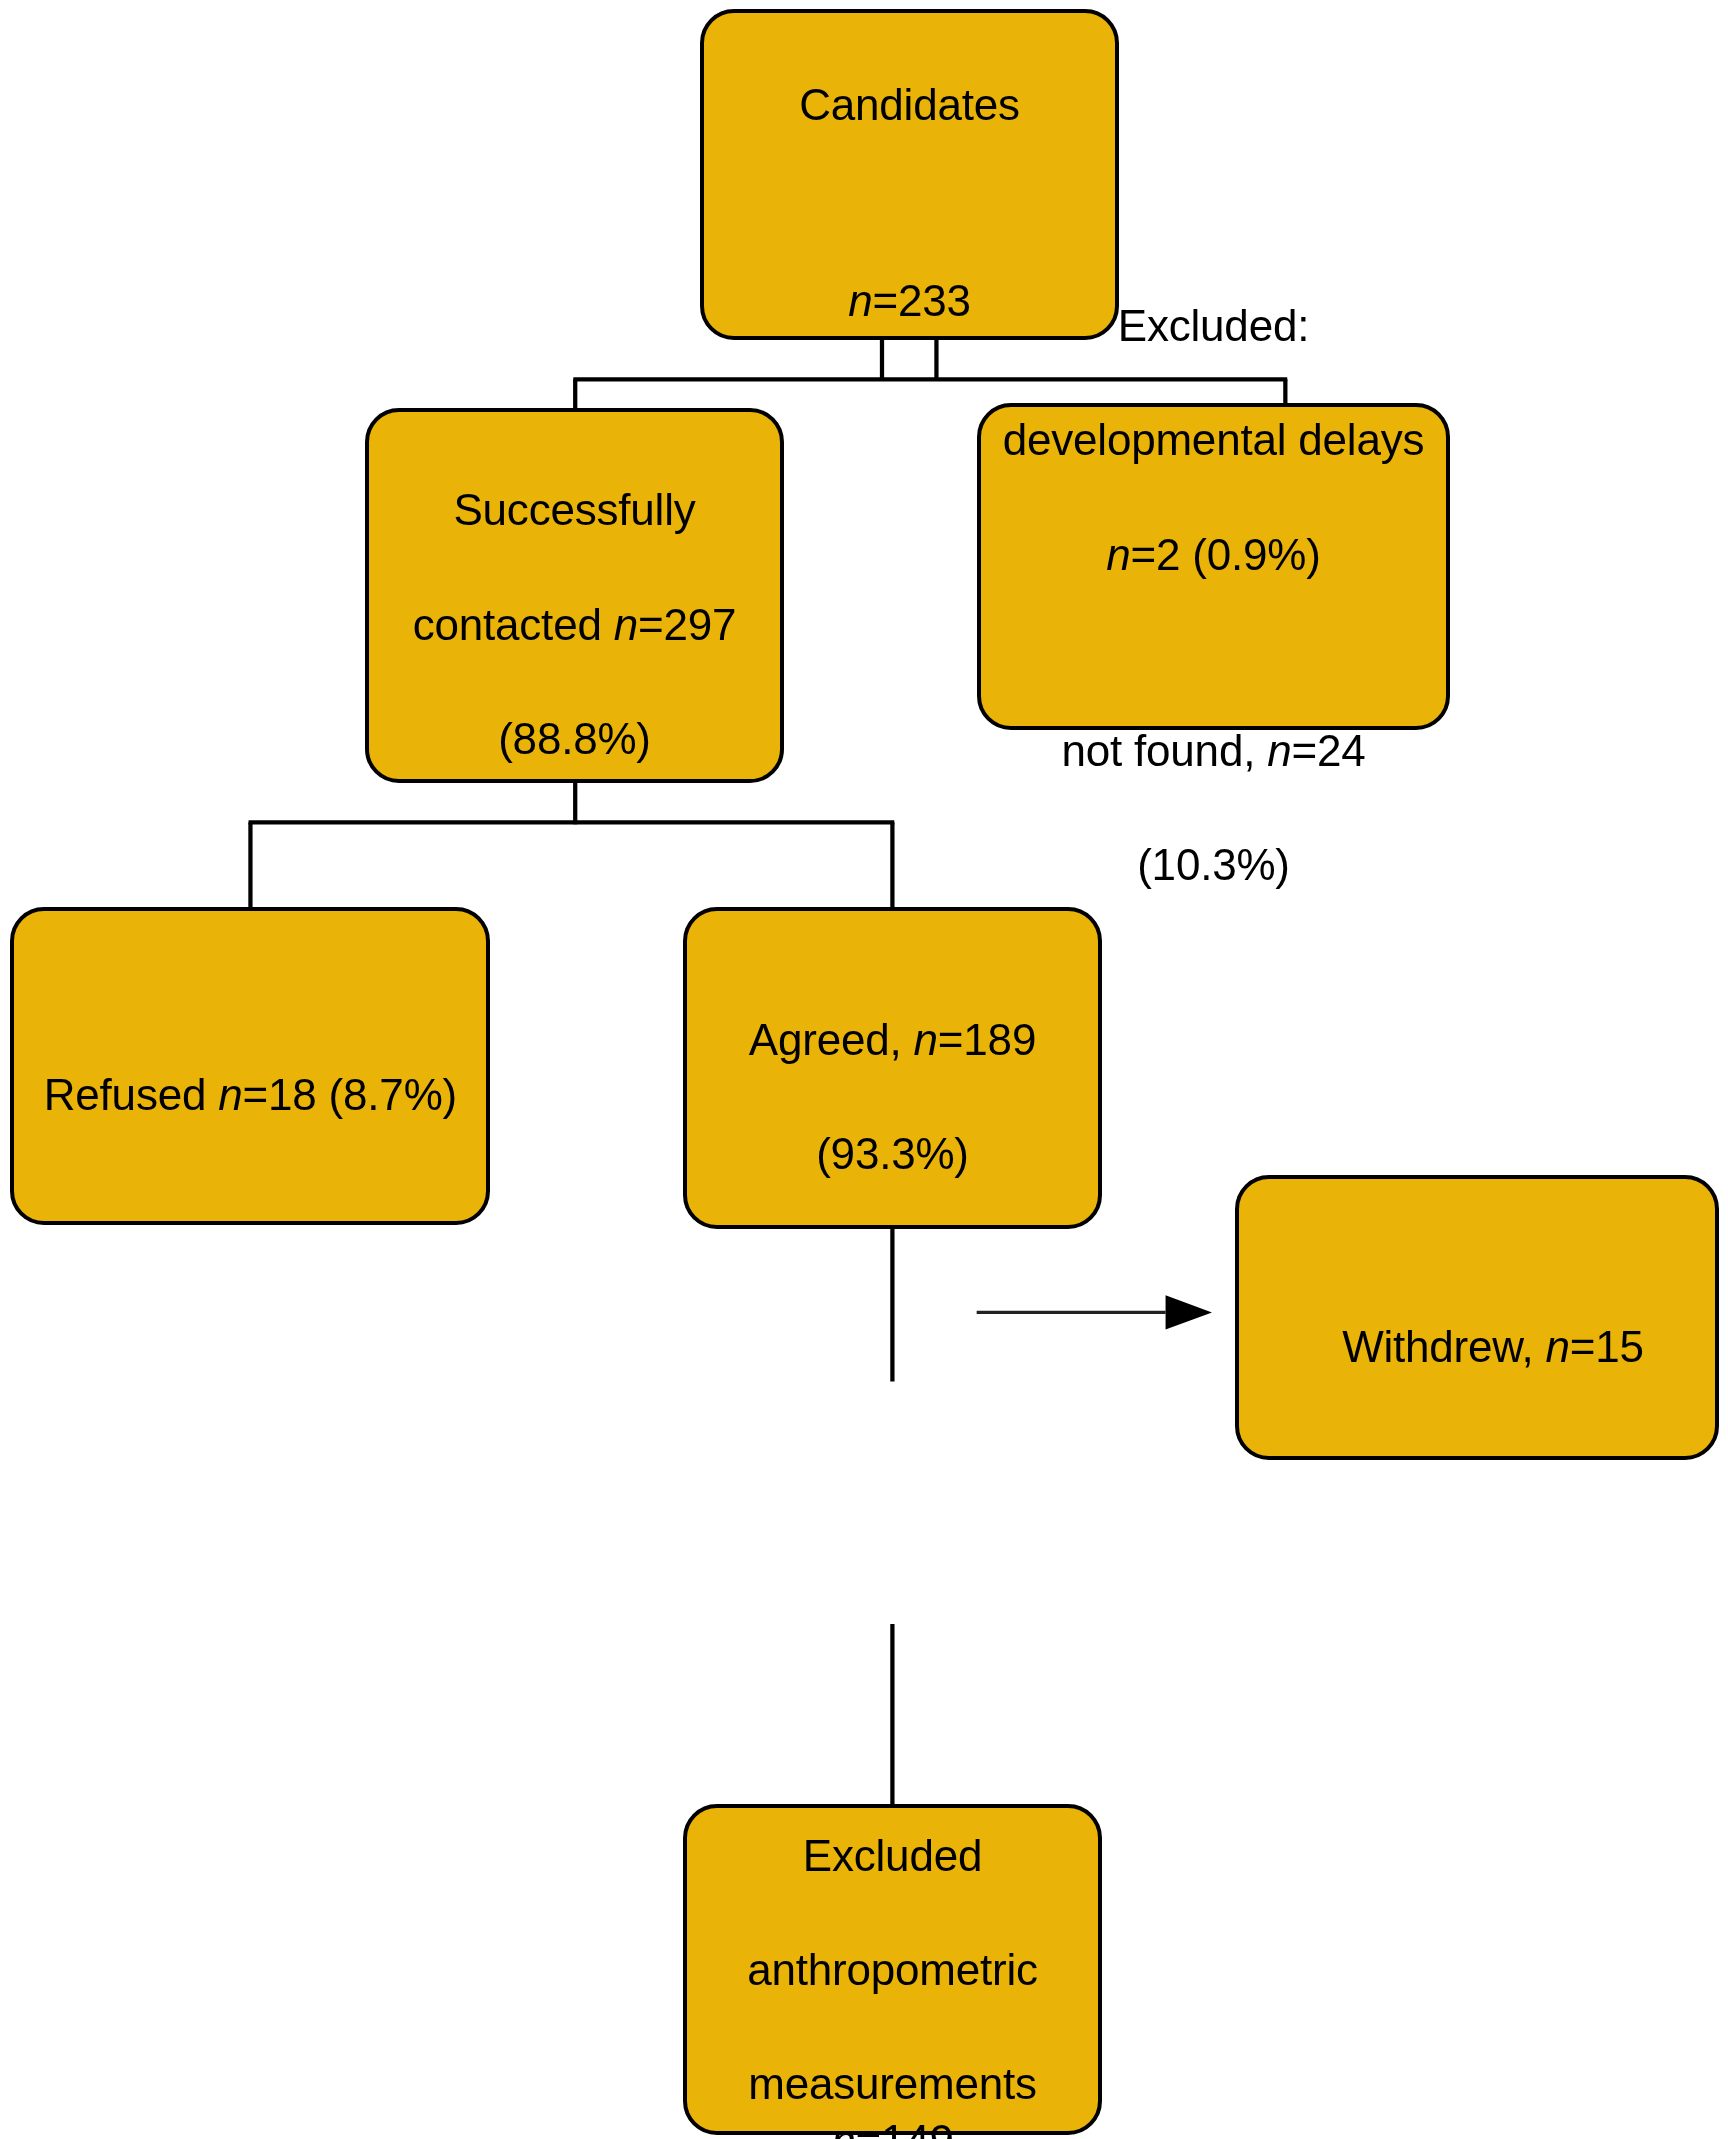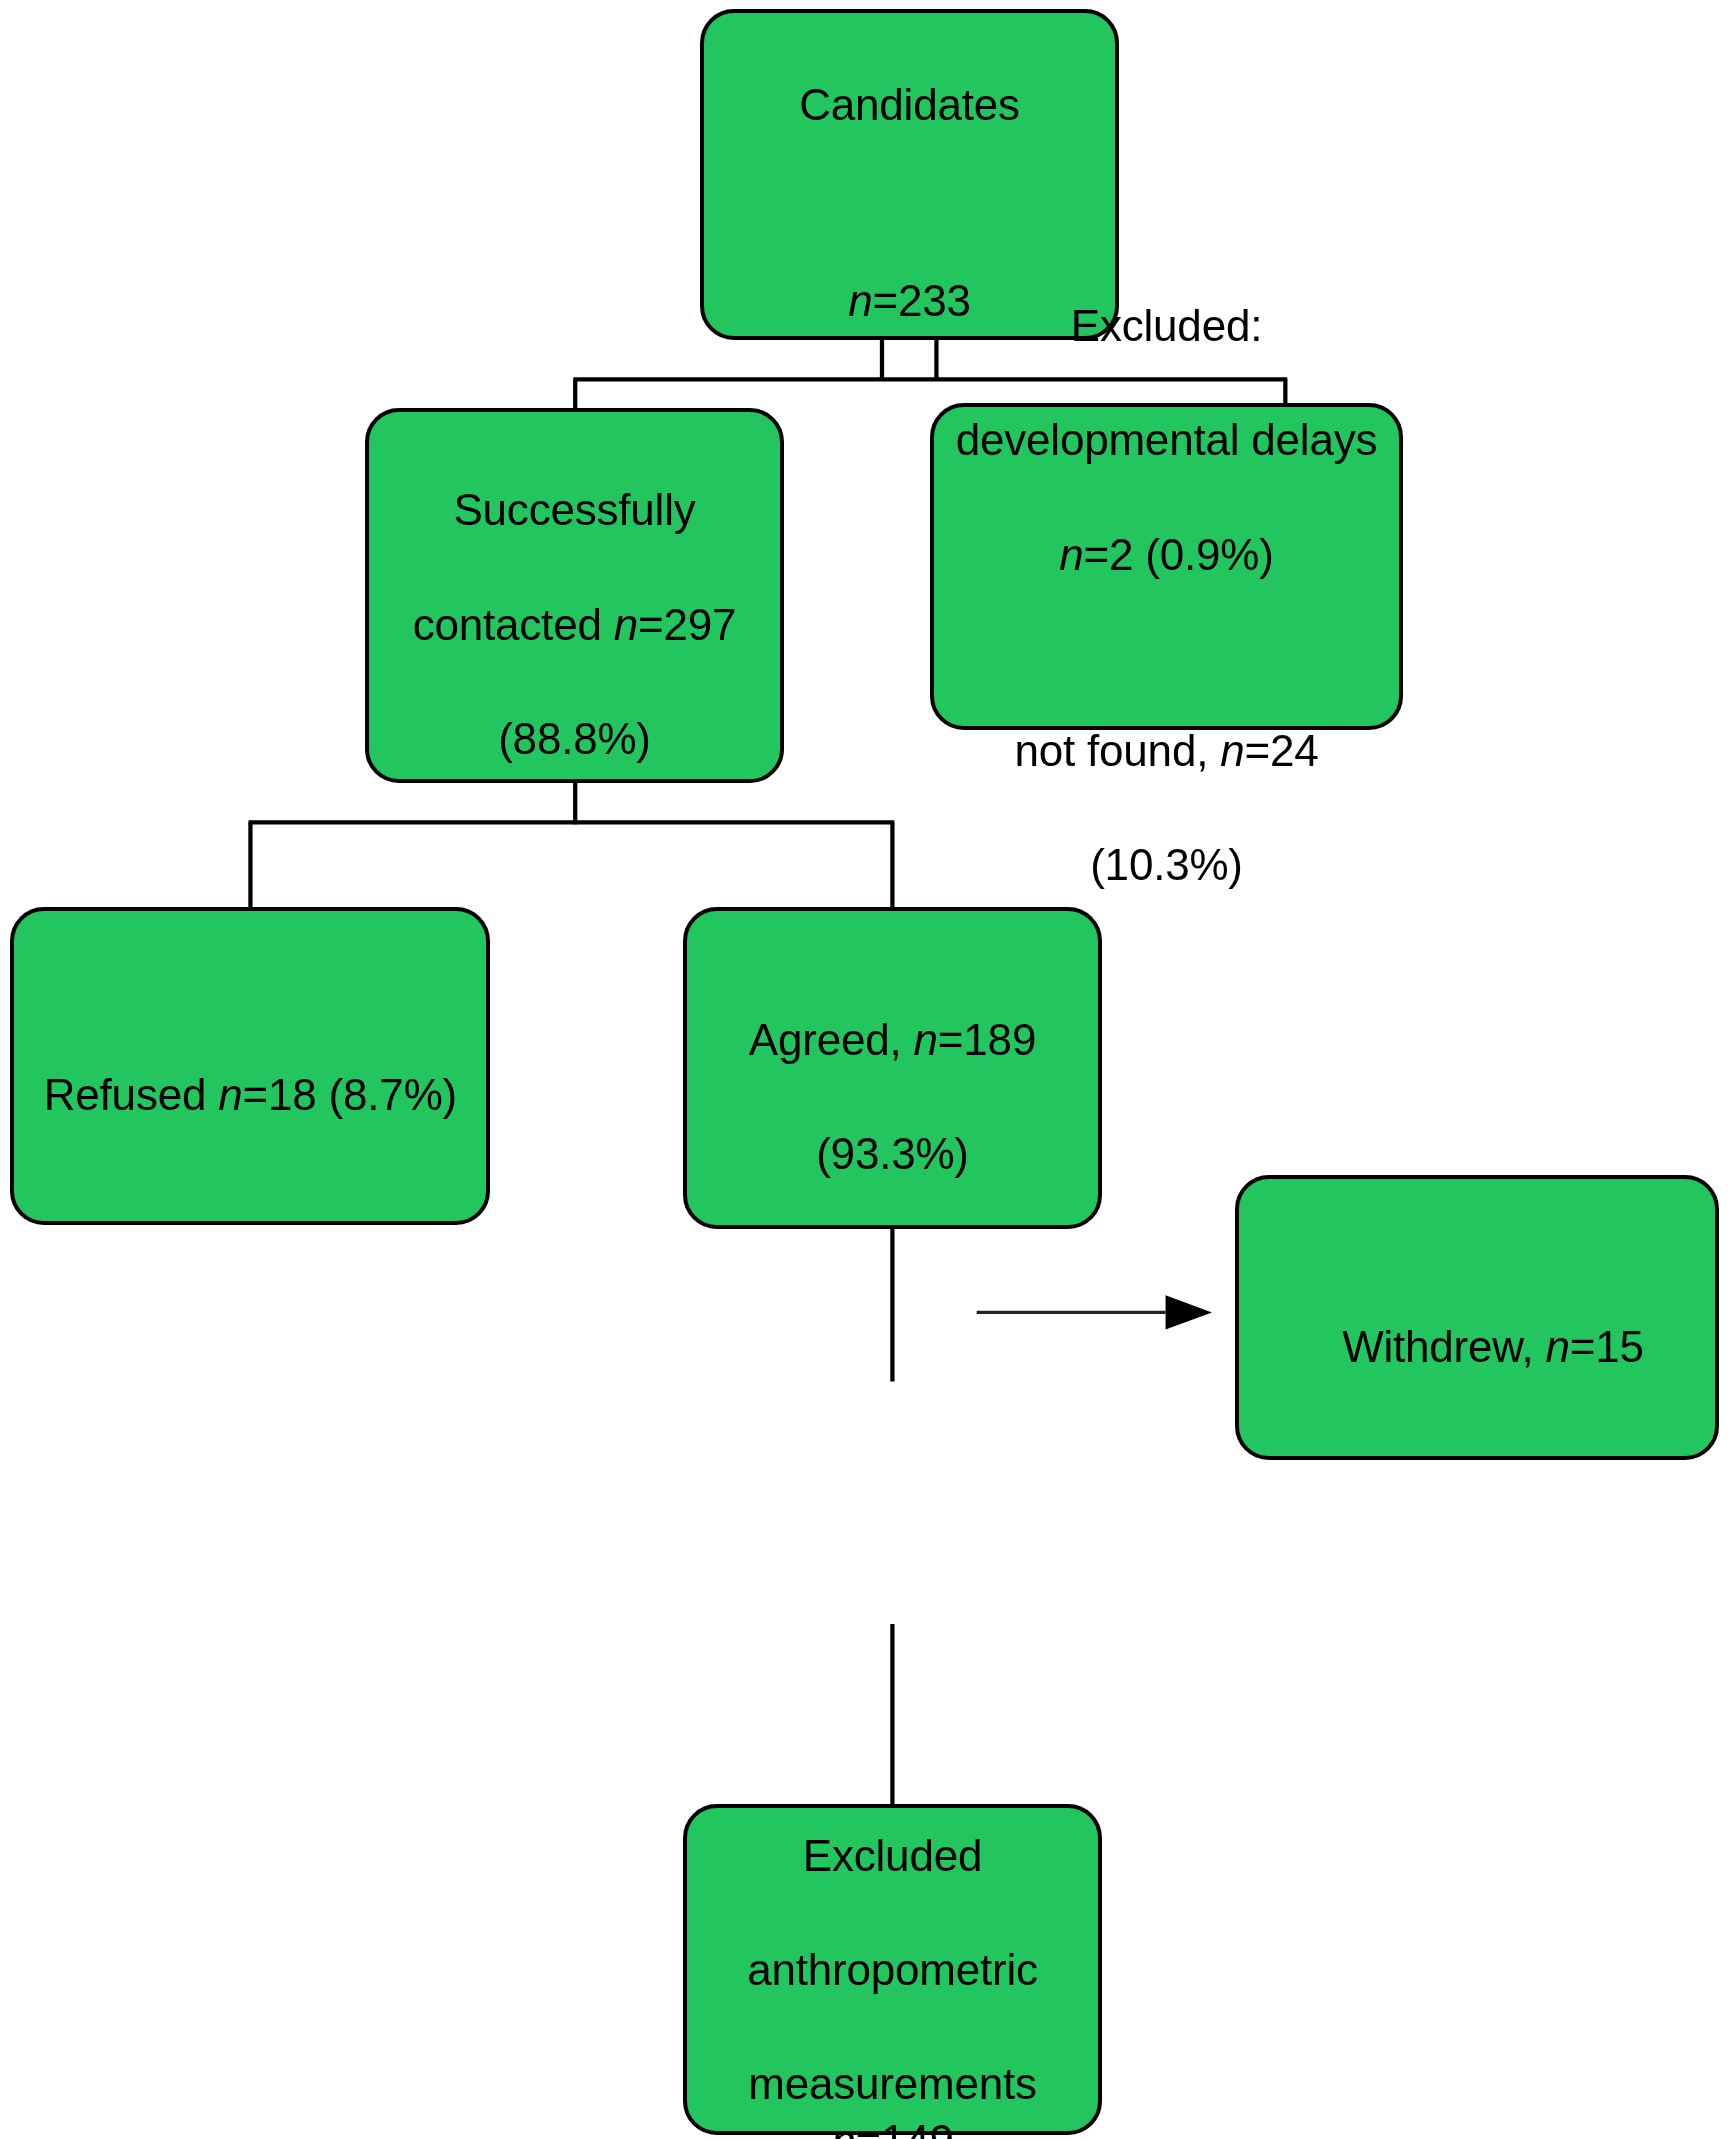--- a/index.html
+++ b/index.html
@@ -24,21 +24,21 @@
     left: 0;
     top: 0;
     width: 1728px;
     height: 2140px;
   }
   .node {
     position: absolute;
     box-sizing: border-box;
     border: 4.3px solid #000000;
     border-radius: 34px;
-    background: #22c55e;
+    background: #eab308;
     display: flex;
     align-items: center;
     justify-content: center;
     text-align: center;
     z-index: 2;
   }
   .node-text {
     font-size: 44px;
     line-height: 1.30;
     letter-spacing: -0.2px;
@@ -49,21 +49,21 @@
     font-style: italic;
   }
   .spacer-line {
     display: block;
     height: 0.55em;
   }
 
   
   #node-candidates      { left: 700px; top:   8.5px; width: 419px;  height: 331px; }
   #node-contacted       { left:  365px; top:  408px; width: 419px;  height: 375px; }
-  #node-excluded        { left: 930px; top:  403px; width: 473px; height: 327px; }
+  #node-excluded        { left: 977px; top:  403px; width: 473px; height: 327px; }
   #node-refused         { left:   10.4px; top: 907px; width: 480px; height: 318px; }
   #node-agreed          { left: 683px; top: 907px; width: 419px;  height: 322px; }
   #node-withdrew        { left: 1235px; top: 1175px; width: 484px; height: 285px; padding-left: 32px; }
   #node-dietary         { left: 683px; top: 1380px; width: 419px;  height: 244px; }
   #node-anthropometric  { left: 683px; top: 1804px; width: 419px;  height: 331px; }
 </style>
 </head>
 <body>
 
 <div id="canvas">

